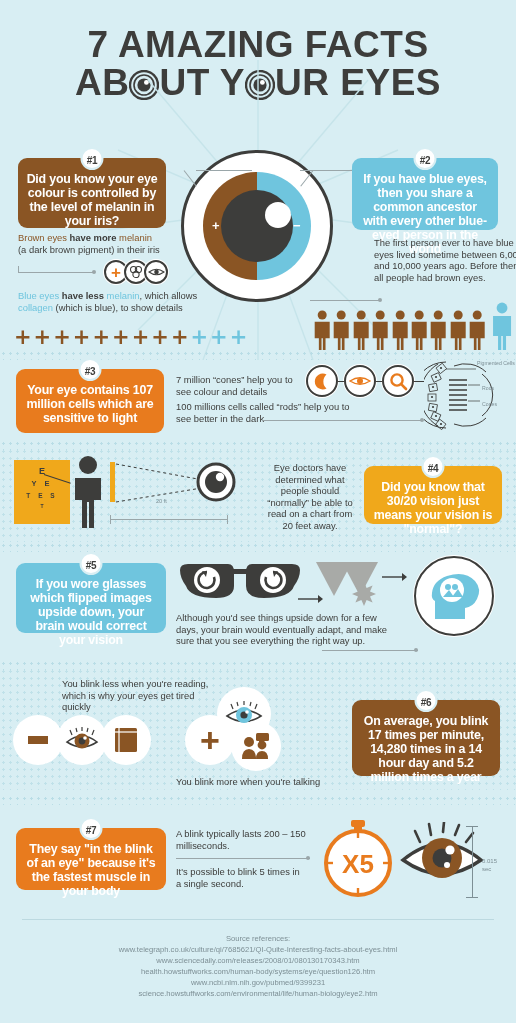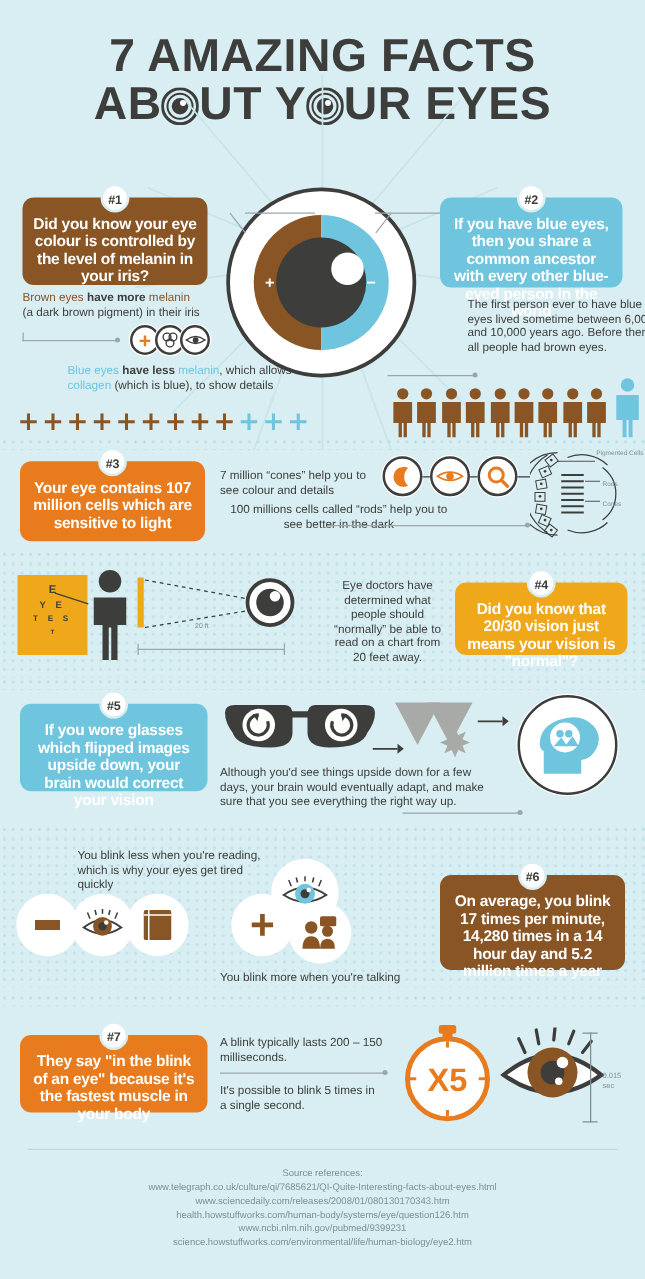--- a/index.html
+++ b/index.html
@@ -220,21 +220,21 @@
   <div class="icirc ring" style="left:144px; top:260px; width:24px; height:24px;">
     <svg width="17" height="12" viewBox="0 0 17 12">
       <path d="M1 6 Q8.5 0.5 16 6 Q8.5 11.5 1 6Z" fill="none" stroke="#3d3d3b" stroke-width="1.1"></path>
       <circle cx="8.5" cy="6" r="2.3" fill="#3d3d3b"></circle>
     </svg>
   </div>
   <div class="hline" style="left:18px; top:272px; width:76px;"></div>
   <div class="vline" style="left:18px; top:266px; height:7px;"></div>
   <div class="dotend" style="left:92px; top:270px;"></div>
 
-  <div class="btxt" style="left:18px; top:290px; width:180px;margin-left:36px;">
+  <div class="btxt" style="left:18px; top:290px; width:180px;">
     <span class="accent-blue">Blue eyes</span><span class="bold"> have less </span><span class="accent-blue">melanin</span><span>, which allows</span><br>
     <span class="accent-blue">collagen</span><span> (which is blue), to show details</span>
   </div>
 
   <div class="plusrow" id="plus-row" style="left:14px; top:327px;">
       <span class="plusglyph" style="color: rgb(138, 85, 36);">+</span>
       <span class="plusglyph" style="color: rgb(138, 85, 36);">+</span>
       <span class="plusglyph" style="color: rgb(138, 85, 36);">+</span>
       <span class="plusglyph" style="color: rgb(138, 85, 36);">+</span>
       <span class="plusglyph" style="color: rgb(138, 85, 36);">+</span>
@@ -295,21 +295,21 @@
     </div>
 
   <div class="dots" style="top:350px;"></div>
 
   <div class="callout orange" style="left:16px; top:369px; width:148px; height:64px;">
     <div class="badge">#3</div>
     <span>Your eye contains 107 million cells which are sensitive to light</span>
   </div>
 
   <div class="btxt" style="left:176px; top:374px; width:120px;">7 million “cones” help you to see colour and details</div>
-  <div class="btxt" style="left:176px; top:401px; width:190px;text-align:center;">100 millions cells called “rods” help you to see better in the dark</div>
+  <div class="btxt" style="left:176px; top:401px; width:190px;">100 millions cells called “rods” help you to see better in the dark</div>
   <div class="hline" style="left:262px; top:420px; width:160px;"></div>
   <div class="dotend" style="left:420px; top:418px;"></div>
 
   <div class="icirc ring" style="left:306px; top:365px; width:32px; height:32px;">
     <svg width="19" height="19" viewBox="0 0 19 19">
       <path d="M13.5 2.4A8 8 0 1 0 13.5 16.6 9.6 9.6 0 0 1 13.5 2.4Z" fill="#e87b1e"></path>
     </svg>
   </div>
   <div class="icirc ring" style="left:344px; top:365px; width:32px; height:32px;">
     <svg width="22" height="14" viewBox="0 0 22 14">
@@ -403,21 +403,21 @@
 
   <div class="btxt sm" style="left:156px; top:496px; color:#7d8f95; font-size:5.6px;">20 ft</div>
   <div class="hline" style="left:110px; top:519px; width:118px;"></div>
   <div class="vline" style="left:110px; top:515px; height:9px;"></div>
   <div class="vline" style="left:227px; top:515px; height:9px;"></div>
 
   <div class="btxt" style="left:262px; top:462px; width:96px; text-align:center;">Eye doctors have determined what people should “normally” be able to read on a chart from 20 feet away.</div>
 
   <div class="callout yellow" style="left:364px; top:466px; width:138px; height:58px;">
     <div class="badge">#4</div>
-    <span>Did you know that 20/30 vision just means your vision is "normal"?</span>
+    <span>Did you know that 30/20 vision just means your vision is "normal"?</span>
   </div>
 
   <div class="dots" style="top:542px;"></div>
 
   <div class="callout blue" style="left:16px; top:563px; width:150px; height:70px;">
     <div class="badge">#5</div>
     <span>If you wore glasses which flipped images upside down, your brain would correct your vision</span>
   </div>
 
   <svg style="position:absolute; left:176px; top:560px;" width="128" height="44" viewBox="0 0 128 44">

